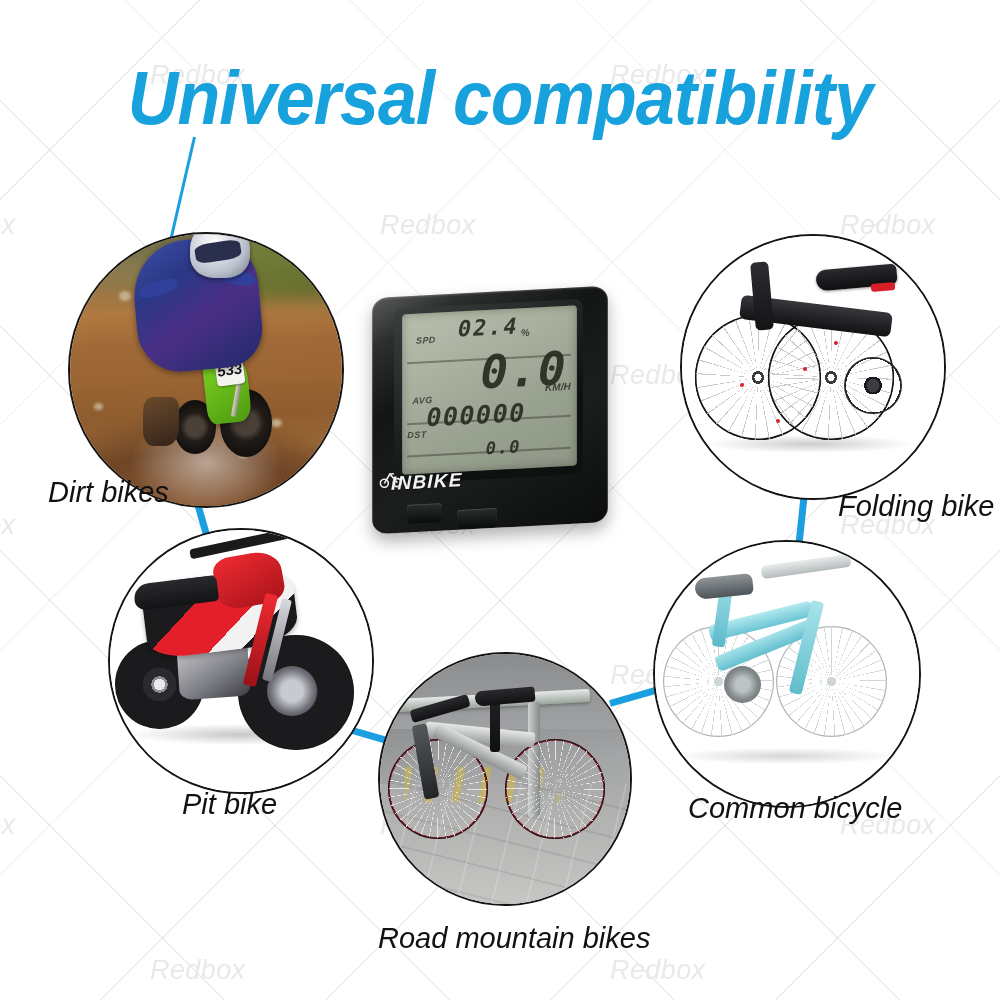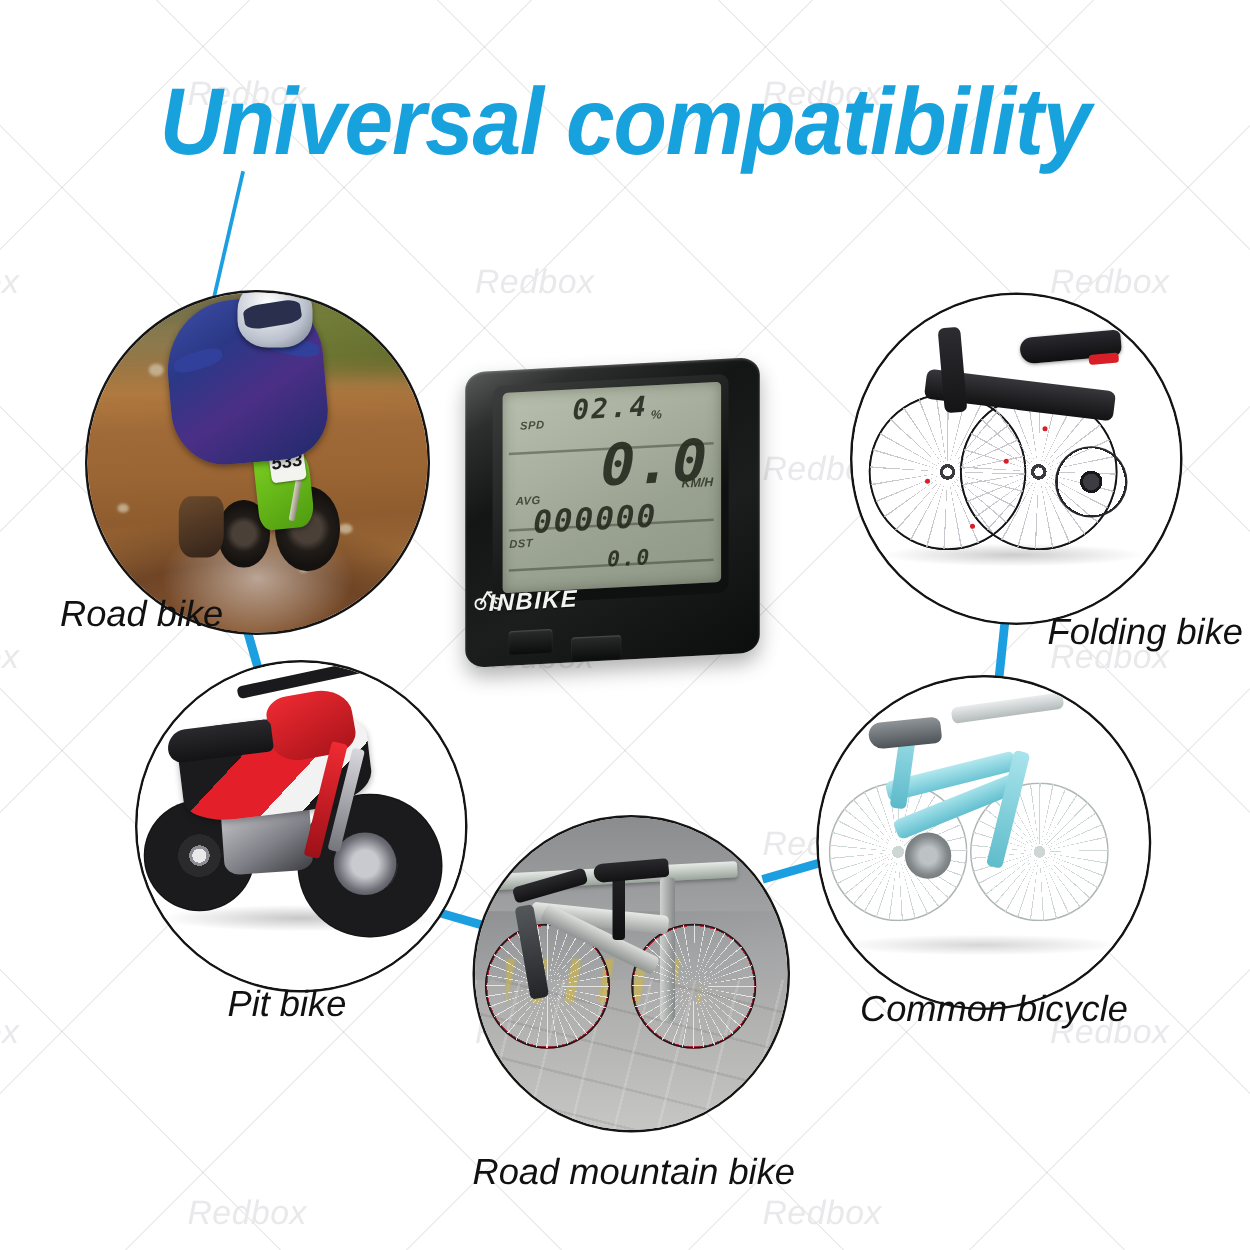--- a/index.html
+++ b/index.html
@@ -313,21 +313,21 @@
       </div>
       <div class="mx-rider">
         <div class="mx-arm" style="left:62%;top:26%;width:36%;height:11%;transform:rotate(16deg);"></div>
         <div class="mx-arm" style="left:4%;top:30%;width:32%;height:11%;transform:rotate(-12deg);"></div>
       </div>
       <div class="mx-helmet"></div>
       <div class="mx-visor"></div>
       <div class="mx-boot"></div>
     </div>
   </div>
-  <div class="cap" style="left:48px;top:476px;">Road bike</div>
+  <div class="cap" style="left:48px;top:476px;">Dirt bikes</div>
 
   <div class="cir" style="left:108px;top:528px;width:262px;height:262px;">
     <div class="ph ph-pit">
       <div class="pb-shadow"></div>
       <div class="pb-wheel rear"></div>
       <div class="pb-wheel front"></div>
       <div class="pb-disc"></div>
       <div class="pb-engine"></div>
       <div class="pb-body"></div>
       <div class="pb-tank"></div>
@@ -375,21 +375,21 @@
           <div class="rd-spokes"></div>
         </div>
       <div class="rd-frame"></div>
       <div class="rd-down"></div>
       <div class="rd-suspension"></div>
       <div class="rd-seatpost"></div>
       <div class="rd-saddle"></div>
       <div class="rd-bar"></div>
     </div>
   </div>
-  <div class="cap" style="left:378px;top:922px;">Road mountain bike</div>
+  <div class="cap" style="left:378px;top:922px;">Road mountain bikes</div>
 
   <div class="cir" style="left:653px;top:540px;width:264px;height:264px;">
     <div class="ph ph-common">
       <div class="cb-shadow"></div>
       <div class="cb-wheel w1">
           <div class="cb-spokes"></div>
         </div>
       <div class="cb-wheel w2">
           <div class="cb-spokes"></div>
         </div>

